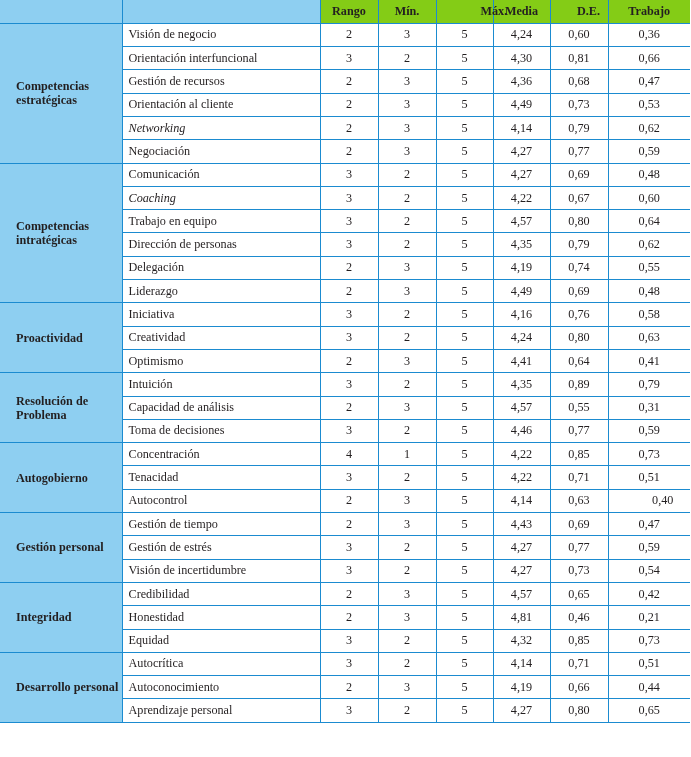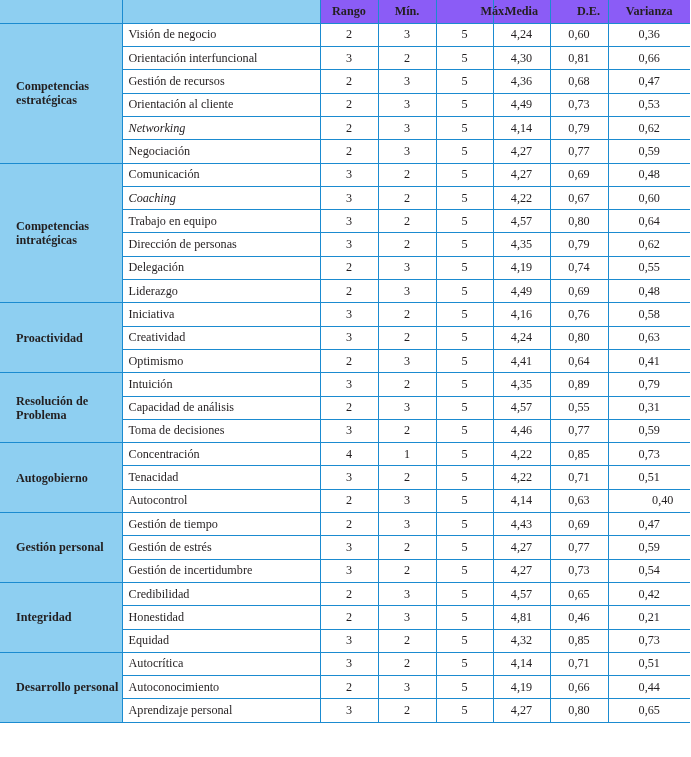--- a/index.html
+++ b/index.html
@@ -1,19 +1,19 @@
 <!DOCTYPE html>
 <html><head>
 <meta charset="utf-8">
 <style>
   html, body { margin:0; padding:0; background:#ffffff; }
   body { width:691px; height:757px; overflow:hidden; font-family:"Liberation Serif","DejaVu Serif",serif; color:#231f20; }
   table { border-collapse:collapse; table-layout:fixed; width:690px; margin:0; }
   td, th { border:1px solid #1b8bd0; font-size:12.2px; height:23.3px; padding:0 0 0 6px; box-sizing:border-box; vertical-align:middle; white-space:nowrap; }
-  th { background:#8b5cf6; font-weight:bold; text-align:center; padding:0; }
+  th { background:#84cc16; font-weight:bold; text-align:center; padding:0; }
   td.cat { background:#8ecff1; font-weight:bold; line-height:14px; white-space:normal; padding-left:16px; }
   td.num { text-align:center; padding:0; }
   td.item.it { font-style:italic;margin-top:44px; }
   th.blank { background:#8ecff1; }
   table { border-top:none; border-left:none; }
 </style>
 </head>
 <body>
 
 <table>
@@ -29,21 +29,21 @@
   </colgroup>
   <thead>
     <tr>
       <th class="blank" style="border-left:none;border-top:none;border-right:none;"></th>
       <th class="blank" style="border-top:none;"></th>
       <th style="border-top:none;">Rango</th>
       <th style="border-top:none;">Mín.</th>
       <th style="border-top:none;padding-left:44px;">Máx.</th>
       <th style="border-top:none;">Media</th>
       <th style="border-top:none;padding-left:19px;">D.E.</th>
-      <th style="border-top:none;border-right:none;">Varianza</th>
+      <th style="border-top:none;border-right:none;">Trabajo</th>
     </tr>
   </thead>
   <tbody id="tbody">
       <tr>
         <td class="cat" rowspan="6" style="border-left: none;">Competencias estratégicas</td>
         <td class="item">Visión de negocio</td>
         <td class="num">2</td>
         <td class="num">3</td>
         <td class="num">5</td>
         <td class="num">4,24</td>
@@ -247,21 +247,21 @@
       <tr>
         <td class="item">Gestión de estrés</td>
         <td class="num">3</td>
         <td class="num">2</td>
         <td class="num">5</td>
         <td class="num">4,27</td>
         <td class="num">0,77</td>
         <td class="num" style="border-right: none;">0,59</td>
       </tr>
       <tr>
-        <td class="item">Gestión de incertidumbre</td>
+        <td class="item">Visión de incertidumbre</td>
         <td class="num">3</td>
         <td class="num">2</td>
         <td class="num">5</td>
         <td class="num">4,27</td>
         <td class="num">0,73</td>
         <td class="num" style="border-right: none;">0,54</td>
       </tr>
       <tr>
         <td class="cat" rowspan="3" style="border-left: none;">Integridad</td>
         <td class="item">Credibilidad</td>

